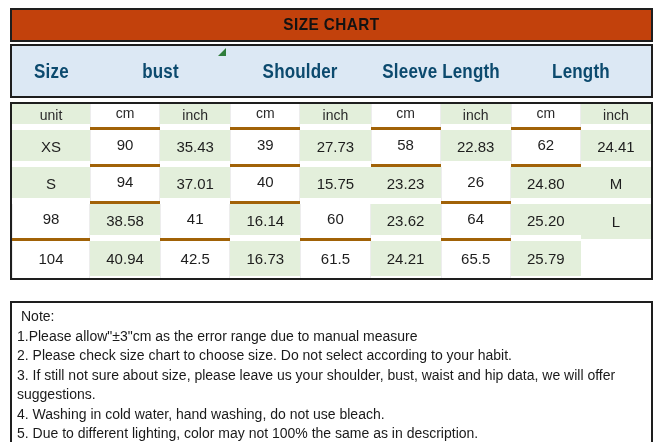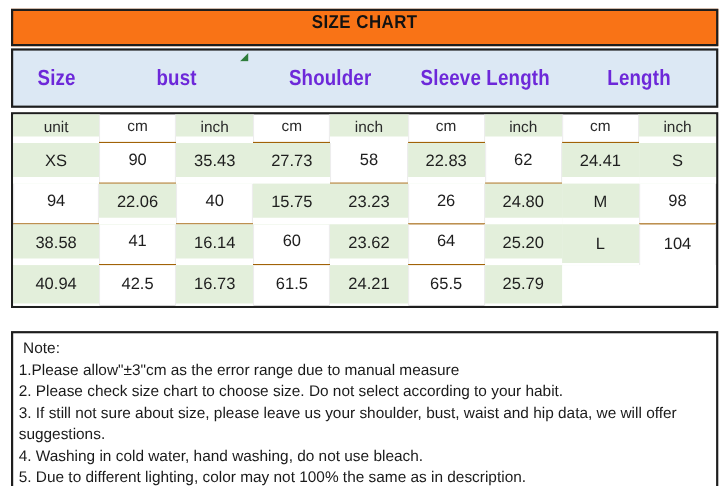--- a/index.html
+++ b/index.html
@@ -1,40 +1,40 @@
 <!DOCTYPE html>
 <html><head>
 <meta charset="utf-8">
 <style>
   html,body{margin:0;padding:0;background:#ffffff;}
   .page{position:relative;width:659px;height:442px;background:#ffffff;overflow:hidden;
         font-family:"Liberation Sans",sans-serif;}
   .sheet{position:absolute;left:10px;top:8px;width:643px;}
   .box{border:2px solid #1e1e1e;box-sizing:border-box;background:#ffffff;}
 
-  .title-box{height:34px;background:#f97316;display:flex;align-items:flex-start;justify-content:center;}
+  .title-box{height:34px;background:#c2410c;display:flex;align-items:center;justify-content:center;}
   .title-text{font-weight:bold;font-size:17px;color:#121212;letter-spacing:.5px;
               transform:scaleX(.9);display:inline-block;white-space:nowrap;}
 
   .header-box{margin-top:2px;height:54px;background:#dce8f4;display:grid;
               grid-template-columns:78px repeat(4,1fr);position:relative;}
   .hcell{display:flex;align-items:center;justify-content:center;font-weight:bold;
-         font-size:20px;color:#6d28d9;}
+         font-size:20px;color:#0c4a6e;}
   .hcell span{transform:scaleX(.85);display:inline-block;white-space:nowrap;letter-spacing:.2px;}
   .corner-marker{position:absolute;left:206px;top:2px;width:8px;height:8px;
                  background:#2f7d3b;clip-path:polygon(100% 0,100% 100%,0 100%);}
 
   .data-box{margin-top:4px;height:178px;background:#ffffff;display:grid;
             grid-template-columns:78px repeat(8,1fr);
             grid-template-rows:26px 37px 37px 37px 37px;}
   .dcell{display:flex;align-items:center;justify-content:center;
          font-size:15px;color:#1e1e1e;padding-bottom:5px;box-sizing:border-box;}
   .dcell.unit{font-size:14px;color:#2a2a2a;}
   .green{background:#e3efdb;box-shadow:inset 0 -6px 0 #ffffff;}
-  .white{box-shadow:inset 1px 0 0 #ededed,inset -1px 0 0 #ededed;border-bottom:1px solid #a16207;}
+  .white{box-shadow:inset 1px 0 0 #ededed,inset -1px 0 0 #ededed;border-bottom:3px solid #a16207;}
   .lastrow.green{box-shadow:inset 0 -2px 0 #ffffff;}
   .lastrow{padding-bottom:2px;border-bottom:none;}
 
   .notes-box{margin-top:21px;height:146px;padding:4px 5px;box-sizing:border-box;
              font-size:14px;line-height:19.5px;color:#1a1a1a;}
   .note-heading{padding-left:4px;}
   .note-line{white-space:normal;}
 </style>
 </head>
 <body>
@@ -73,29 +73,30 @@
       <div class="dcell unit white">cm</div>
       <div class="dcell unit green">inch</div>
       <div class="dcell unit white">cm</div>
       <div class="dcell unit green">inch</div>
       <div class="dcell unit white">cm</div>
       <div class="dcell unit green">inch</div>
 
       <div class="dcell green">XS</div>
       <div class="dcell white">90</div>
       <div class="dcell green">35.43</div>
+      <div class="dcell white">39</div>
       <div class="dcell green">27.73</div>
       <div class="dcell white">58</div>
       <div class="dcell green">22.83</div>
       <div class="dcell white">62</div>
       <div class="dcell green">24.41</div>
 
       <div class="dcell green">S</div>
       <div class="dcell white">94</div>
-      <div class="dcell green">22.06</div>
+      <div class="dcell green">37.01</div>
       <div class="dcell white">40</div>
       <div class="dcell green">15.75</div>
       <div class="dcell green">23.23</div>
       <div class="dcell white">26</div>
       <div class="dcell green">24.80</div>
 
       <div class="dcell green">M</div>
       <div class="dcell white">98</div>
       <div class="dcell green">38.58</div>
       <div class="dcell white">41</div>

